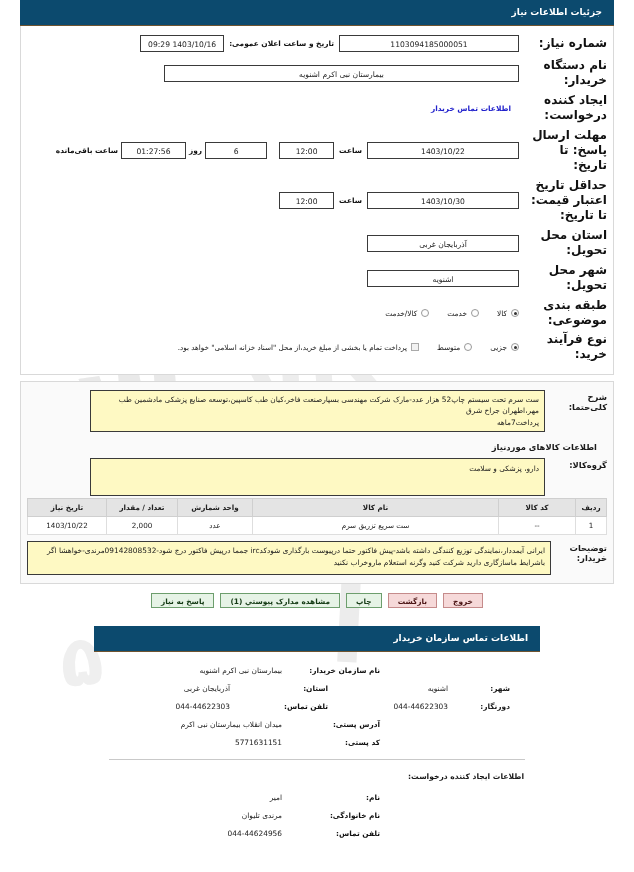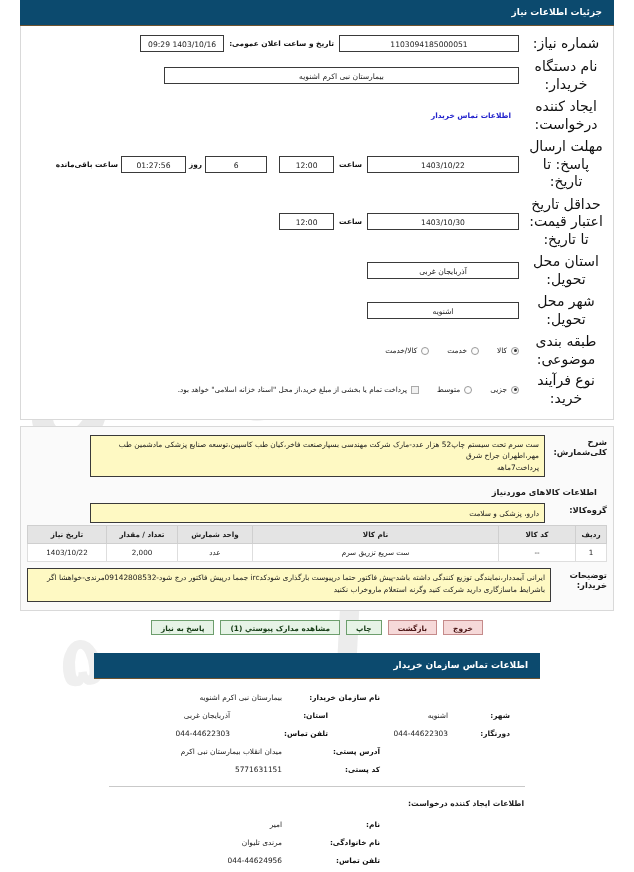--- a/index.html
+++ b/index.html
@@ -73,24 +73,24 @@
     display: flex;
     flex-direction: row;
     align-items: center;
     justify-content: flex-start;
     margin-bottom: 5px;
     min-height: 19px;
   }
   .flabel {
     width: 88px;
     min-width: 88px;
-    text-align: center;
+    text-align: right;
     padding-left: 6px;
-    font-weight: normal;
-    font-size: 14px;
+    font-weight: bold;
+    font-size: 12px;
     color: #111;
     line-height: 1.25;
     box-sizing: border-box;
   }
   .fbox {
     border: 1px solid #3a3a3a;
     background: #ffffff;
     height: 17px;
     line-height: 17px;
     text-align: center;
@@ -400,30 +400,30 @@
       <div class="radio-opt">
         <span class="chk"></span>
         <span class="note-text">پرداخت تمام یا بخشی از مبلغ خرید،از محل "اسناد خزانه اسلامی" خواهد بود.</span>
       </div>
     </div>
   </div>
 
   <div class="grey-panel">
 
     <div class="desc-row">
-      <div class="desc-label">شرح کلی‌شمارش:</div>
+      <div class="desc-label">شرح کلی‌حتما:</div>
       <div class="desc-box" style="white-space:pre-line;">ست سرم تحت  سیستم چاپ52 هزار عدد-مارک شرکت مهندسی  بسپارصنعت فاخر،کیان طب کاسپین،توسعه  صنایع پزشکی مادشمین طب مهر،اطهران جراح شرق
 پرداخت7ماهه</div>
     </div>
 
     <div class="sub-head">اطلاعات کالاهای موردنیاز</div>
 
     <div class="desc-row">
       <div class="desc-label">گروه‌کالا:</div>
-      <div class="desc-box" style="min-height:0;height:20px;line-height:14px;">دارو، پزشکی و سلامت</div>
+      <div class="desc-box" style="min-height:0;height:38px;line-height:14px;">دارو، پزشکی و سلامت</div>
     </div>
 
     <table class="tbl">
       <thead>
         <tr>
           <th class="col-row">ردیف</th>
           <th class="col-code">کد کالا</th>
           <th>نام کالا</th>
           <th class="col-unit">واحد شمارش</th>
           <th class="col-qty">تعداد / مقدار</th>

